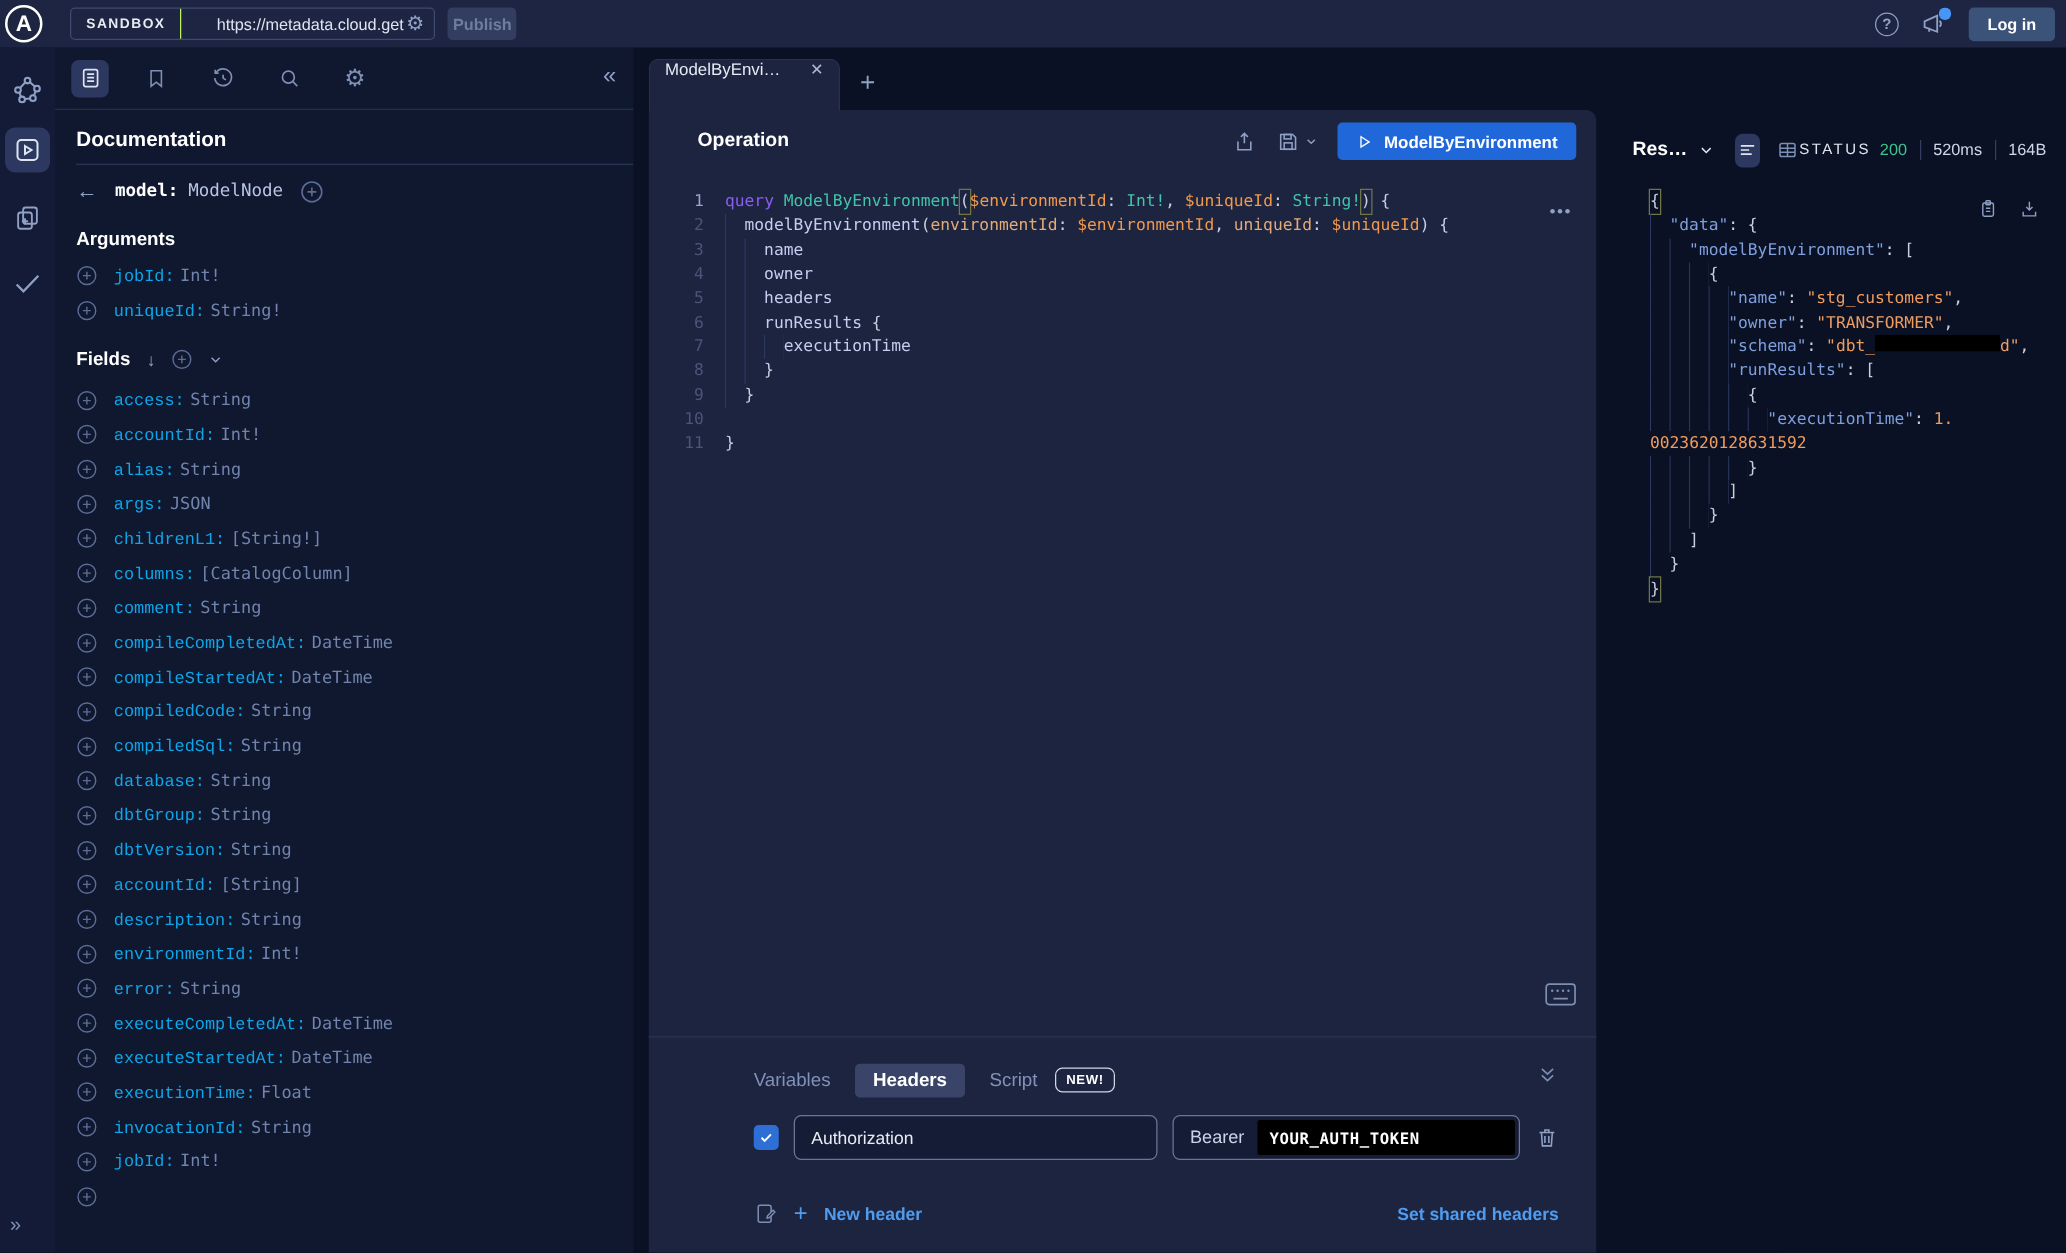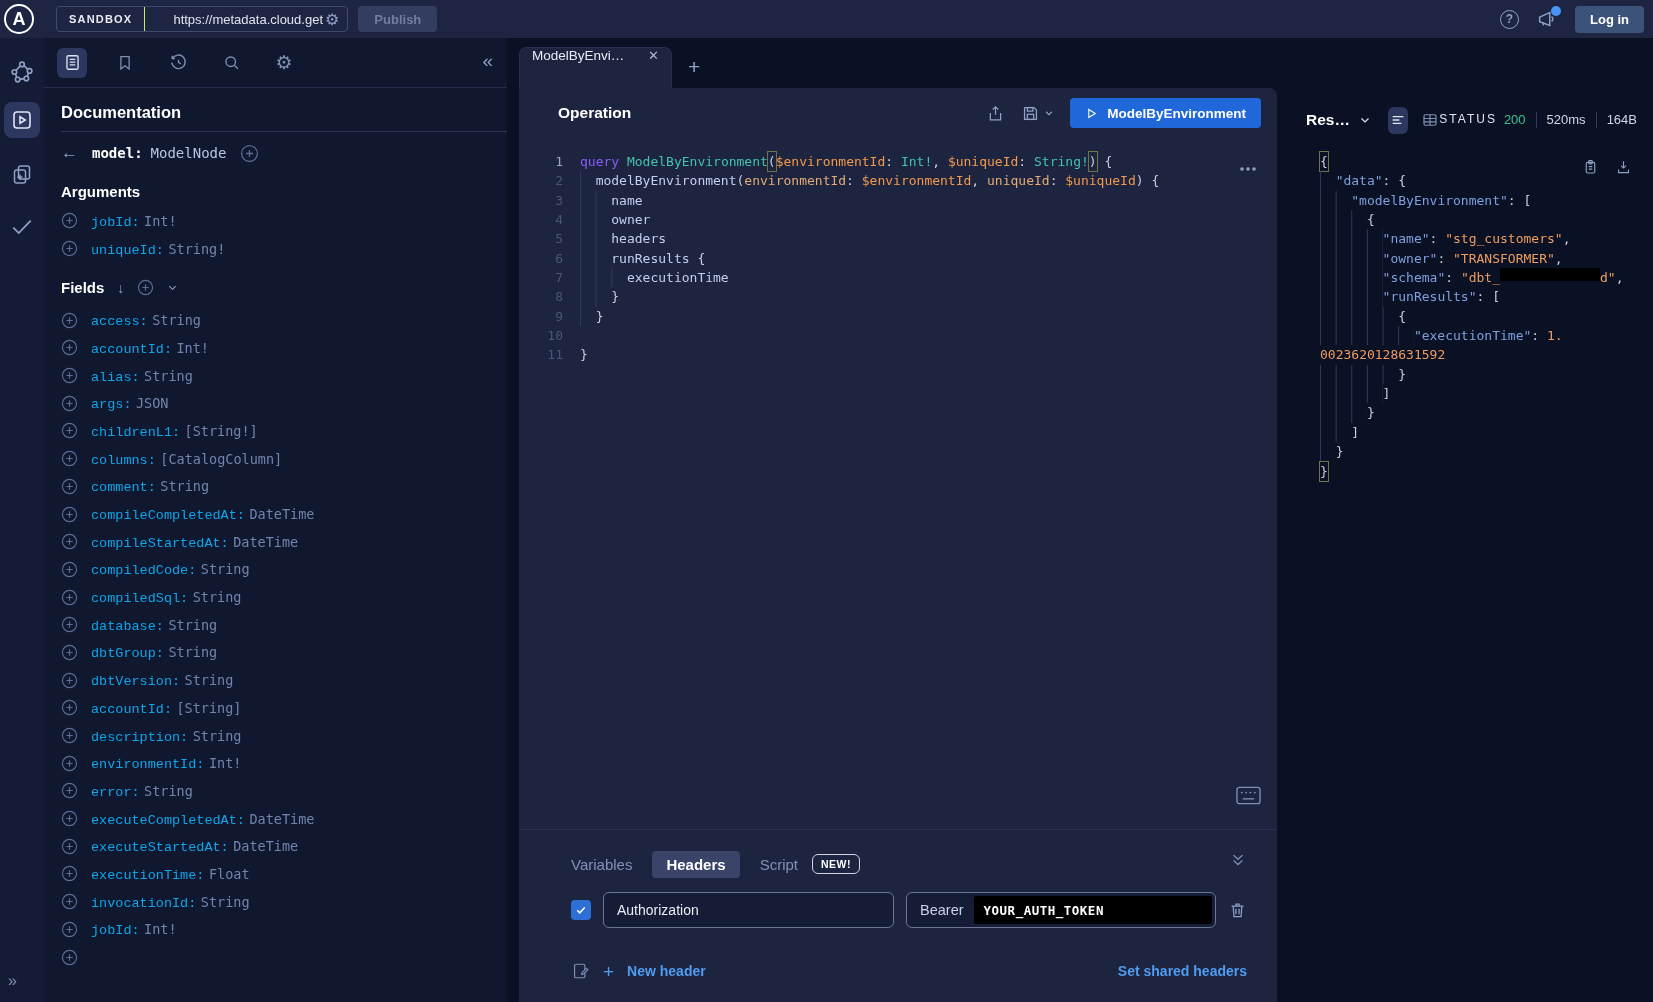--- a/index.html
+++ b/index.html
@@ -11,21 +11,21 @@
   .topbar { position:absolute; top:0; left:0; width:1653px; height:38px; background:#1d2543;
     display:flex; align-items:center; z-index:9; }
   .logo { width:30px; height:30px; border:2px solid #fff; border-radius:50%; margin-left:4px;
     display:flex; align-items:center; justify-content:center; font-weight:bold; font-size:18px; color:#fff; }
   .addr { margin-left:22px; display:flex; align-items:center; border:1px solid #3e4a6e; border-radius:4px; height:26px; background:#1d2543; }
   .sandbox { padding:0 12px; font-size:11px; font-weight:bold; letter-spacing:1.2px; color:#e8ecf4;
     border-right:1px solid #bef264; height:100%; display:flex; align-items:center; }
   .gdot { width:8px; height:8px; border-radius:50%; margin:0 8px 0 12px; flex:none; }
   .url { font-size:13px; color:#dfe5f0; white-space:nowrap; overflow:hidden; max-width:152px; }
   .addr-gear { font-size:16px; color:#8fa0c5; padding:0 8px 0 2px; }
-  .publish { margin-left:10px; height:26px; padding:0 16px; background:#333d5f; color:#6f7d9e;
+  .publish { margin-left:10px; height:26px; padding:0 4px; background:#333d5f; color:#6f7d9e;
     font-weight:bold; font-size:13px; border-radius:4px; display:flex; align-items:center; }
   .top-right { position:absolute; right:9px; top:0; height:38px; display:flex; align-items:center; gap:17px; }
   .qcirc { width:19px; height:19px; border:1.5px solid #8fa0c5; border-radius:50%; color:#8fa0c5;
     font-size:12px; font-weight:bold; display:flex; align-items:center; justify-content:center; }
   .mega { position:relative; }
   .login { background:#3b5379; color:#fff; font-weight:bold; font-size:13px; padding:6px 15px; border-radius:4px; }
 
   
   .rail { position:absolute; top:38px; left:0; width:44px; height:964px; background:#141b36; }
   .rail-btn { width:36px; height:36px; margin:0 auto; display:flex; align-items:center; justify-content:center; border-radius:8px; }
@@ -75,21 +75,21 @@
   .tk-type { color:#41c4a9; } .tk-field { color:#c5cdf0; } .tk-arg { color:#e3ab76; }
   .tk-punc { color:#c8cfdd; }
   .tk-key { color:#7f9fdd; } .tk-str { color:#ef9c5e; } .tk-num { color:#ef9c5e; }
   .tk-bhl { color:#c8cfdd; outline:1px solid #6f7547; }
   .tk-redact { display:inline-block; width:100px; height:13px; background:#000; vertical-align:middle; }
   .more-btn { position:absolute; right:20px; top:78px; }
   .kbd-btn { position:absolute; right:16px; top:698px; }
   .opdiv { position:absolute; top:741px; left:0; width:100%; height:1px; background:#2a3353; }
 
   
-  .reqsec { position:absolute; top:742px; left:0; width:100%; height:172px; padding:0 30px 0 52px; }
+  .reqsec { position:absolute; top:742px; left:0; width:100%; height:172px; padding:0 30px 0 84px; }
   .req-tabs { margin-top:19px; display:flex; align-items:center; gap:20px; height:30px; }
   .req-tab { font-size:15px; color:#8291b8; }
   .req-tab.active { background:#3a4368; color:#fff; font-weight:bold; border-radius:4px; padding:5px 14px; }
   .new-badge { border:1px solid #cfd6e6; border-radius:6px; padding:3px 8px; font-size:10.5px; font-weight:bold;
     letter-spacing:.5px; color:#fff; margin-left:-6px; }
   .req-collapse { position:absolute; right:30px; top:21px; }
   .hdr-row { margin-top:13px; display:flex; align-items:center; gap:12px; }
   .chk { width:20px; height:20px; background:#2e6fd6; border-radius:4px; display:flex; align-items:center; justify-content:center; flex:none; }
   .inp { height:36px; border:1px solid #6b7694; border-radius:6px; background:#151c36; display:flex; align-items:center; }
   .inp1 { width:291px; padding-left:13px; font-size:14px; color:#e8ecf4; }

